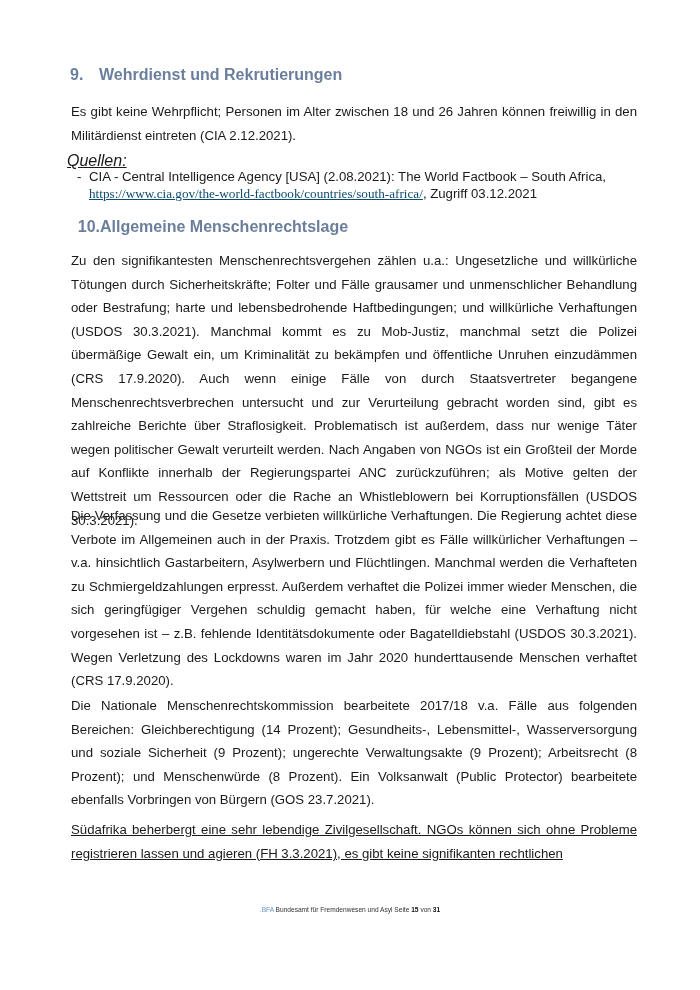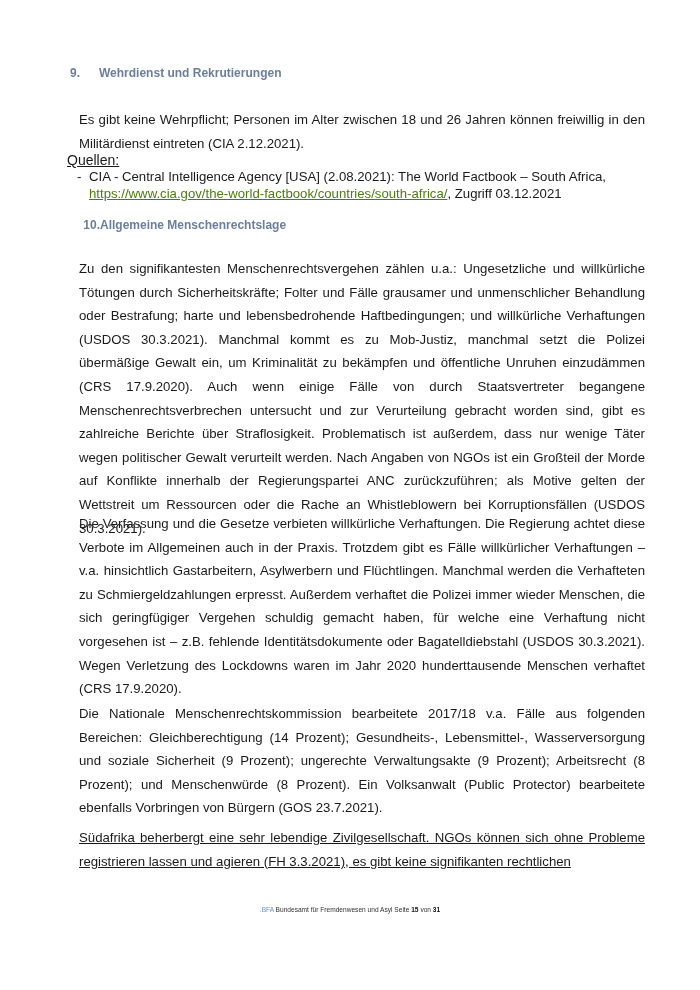--- a/index.html
+++ b/index.html
@@ -2,36 +2,36 @@
 <html><head>
 <meta charset="utf-8">
 <style>
   html, body { margin: 0; padding: 0; background: #ffffff; }
   body {
     width: 700px; height: 990px; position: relative; overflow: hidden;
     font-family: "Liberation Sans", sans-serif; color: #1a1a1a;
   }
   .page { position: absolute; left: 67px; top: 0; width: 566px; }
   .heading {
-    position: absolute; left: 0; font-size: 12px; font-weight: bold; color: #6b7f9c;
+    position: absolute; left: 0; font-size: 16px; font-weight: bold; color: #6b7f9c;
     white-space: nowrap;
   }
   .heading .num { display: inline-block; width: 29px; padding-left: 3px; }
   .heading.h10 .num { width: 30px; }
   .para {
     position: absolute; left: 0; width: 566px; font-size: 13.2px; line-height: 23.6px;
-    text-align: justify; margin: 12px;
+    text-align: justify; margin: 4px;
   }
-  .sources-label { position: absolute; left: 0; font-size: 14px; text-decoration: underline; }
+  .sources-label { position: absolute; left: 0; font-size: 16px; text-decoration: underline; font-style: italic; }
   .source-item {
     position: absolute; left: 0; width: 566px; font-size: 13.2px; line-height: 17px;
   }
   .source-item .dash { position: absolute; left: 10px; top: 0; }
   .source-item .text { display: block; padding-left: 22px; }
-  .source-item a { color: #4d7c0f; text-decoration: underline; }
+  .source-item a { color: #0c4a6e; text-decoration: underline; font-family: Liberation Serif, serif; }
   .footer {
     position: absolute; top: 906px; left: 0; width: 700px; text-align: center;
     font-size: 6.6px; color: #333;
   }
   .footer .brand { color: #6b8fc9; }
   .footer b { color: #111; }
 </style>
 </head>
 <body>
 

